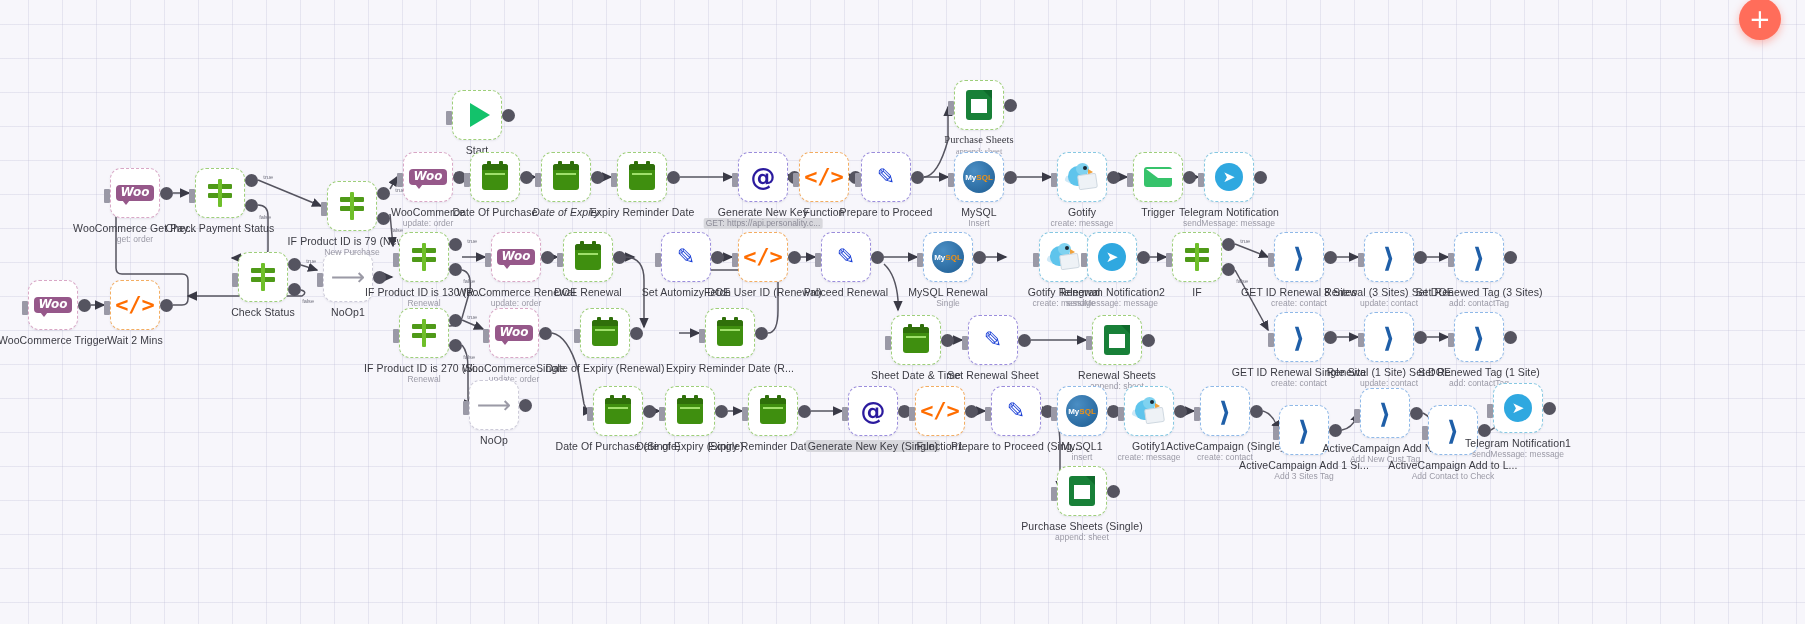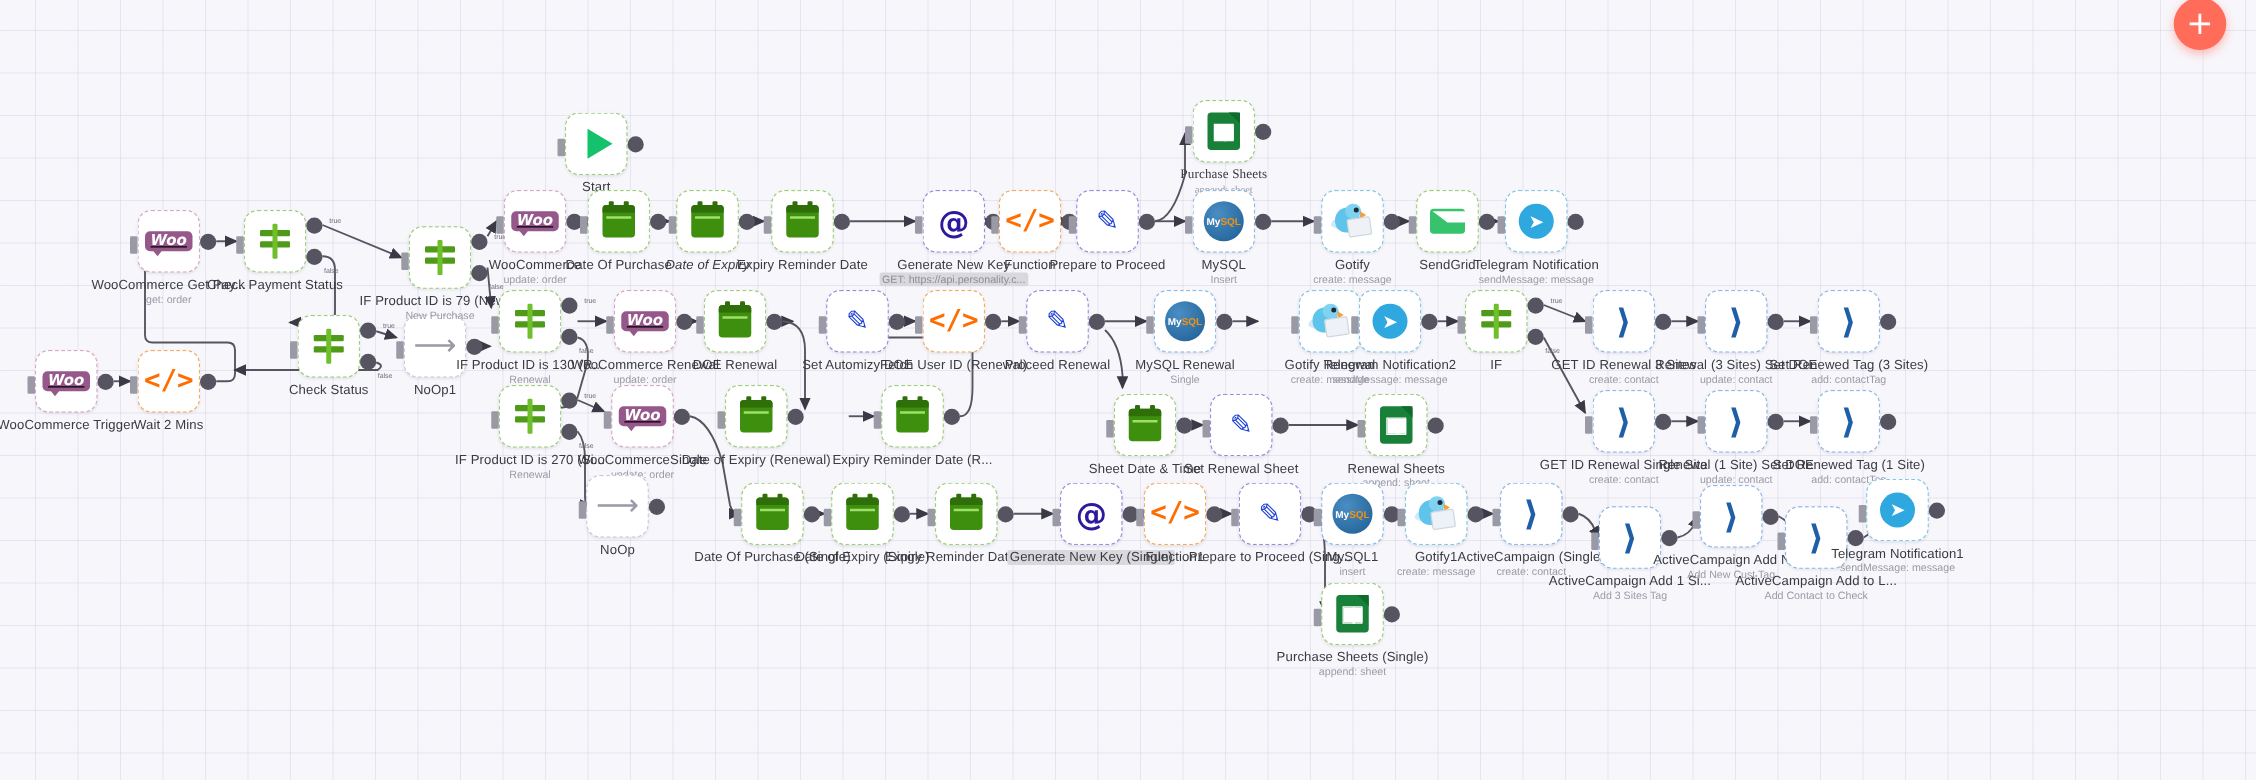--- a/index.html
+++ b/index.html
@@ -24,21 +24,21 @@
   
   .node{position:absolute;width:50px;height:50px;}
   .node .box{
     position:absolute;left:0;top:0;width:50px;height:50px;
     box-sizing:border-box;
     background:#fff;border-radius:11px;
     border:1.4px dashed #c8c6d6;
     display:flex;align-items:center;justify-content:center;
     box-shadow:0 1px 2px rgba(80,80,110,.10);
   }
-  .node.b-pink   .box{border-color:#d9a7c6;text-decoration:underline;}
+  .node.b-pink   .box{border-color:#d9a7c6;}
   .node.b-green  .box{border-color:#9ecf7a;}
   .node.b-orange .box{border-color:#f3ad62;}
   .node.b-purple .box{border-color:#9b8ddc;}
   .node.b-blue   .box{border-color:#8fb9e8;}
   .node.b-cyan   .box{border-color:#86c8e2;}
   .node.b-gray   .box{border-color:#cdcbd9;}
 
   
   .nlabel{
     position:absolute;top:54px;left:50%;transform:translateX(-50%);
@@ -470,21 +470,21 @@
         <div class="nsub">create: message</div>
       </div>
       <div class="node b-green" style="left: 1133px; top: 152px;">
         <div class="box">
           <span class="ico">
             <span class="sg"></span>
           </span>
         </div>
         <span class="port-in"></span>
         <span class="port-out"></span>
-        <div class="nlabel">SendGrid</div>
+        <div class="nlabel">Trigger</div>
       </div>
       <div class="node b-cyan" style="left: 1204px; top: 152px;">
         <div class="box">
           <span class="ico">
             <span class="tg">➤</span>
           </span>
         </div>
         <span class="port-in"></span>
         <span class="port-out"></span>
         <div class="nlabel">Telegram Notification</div>

